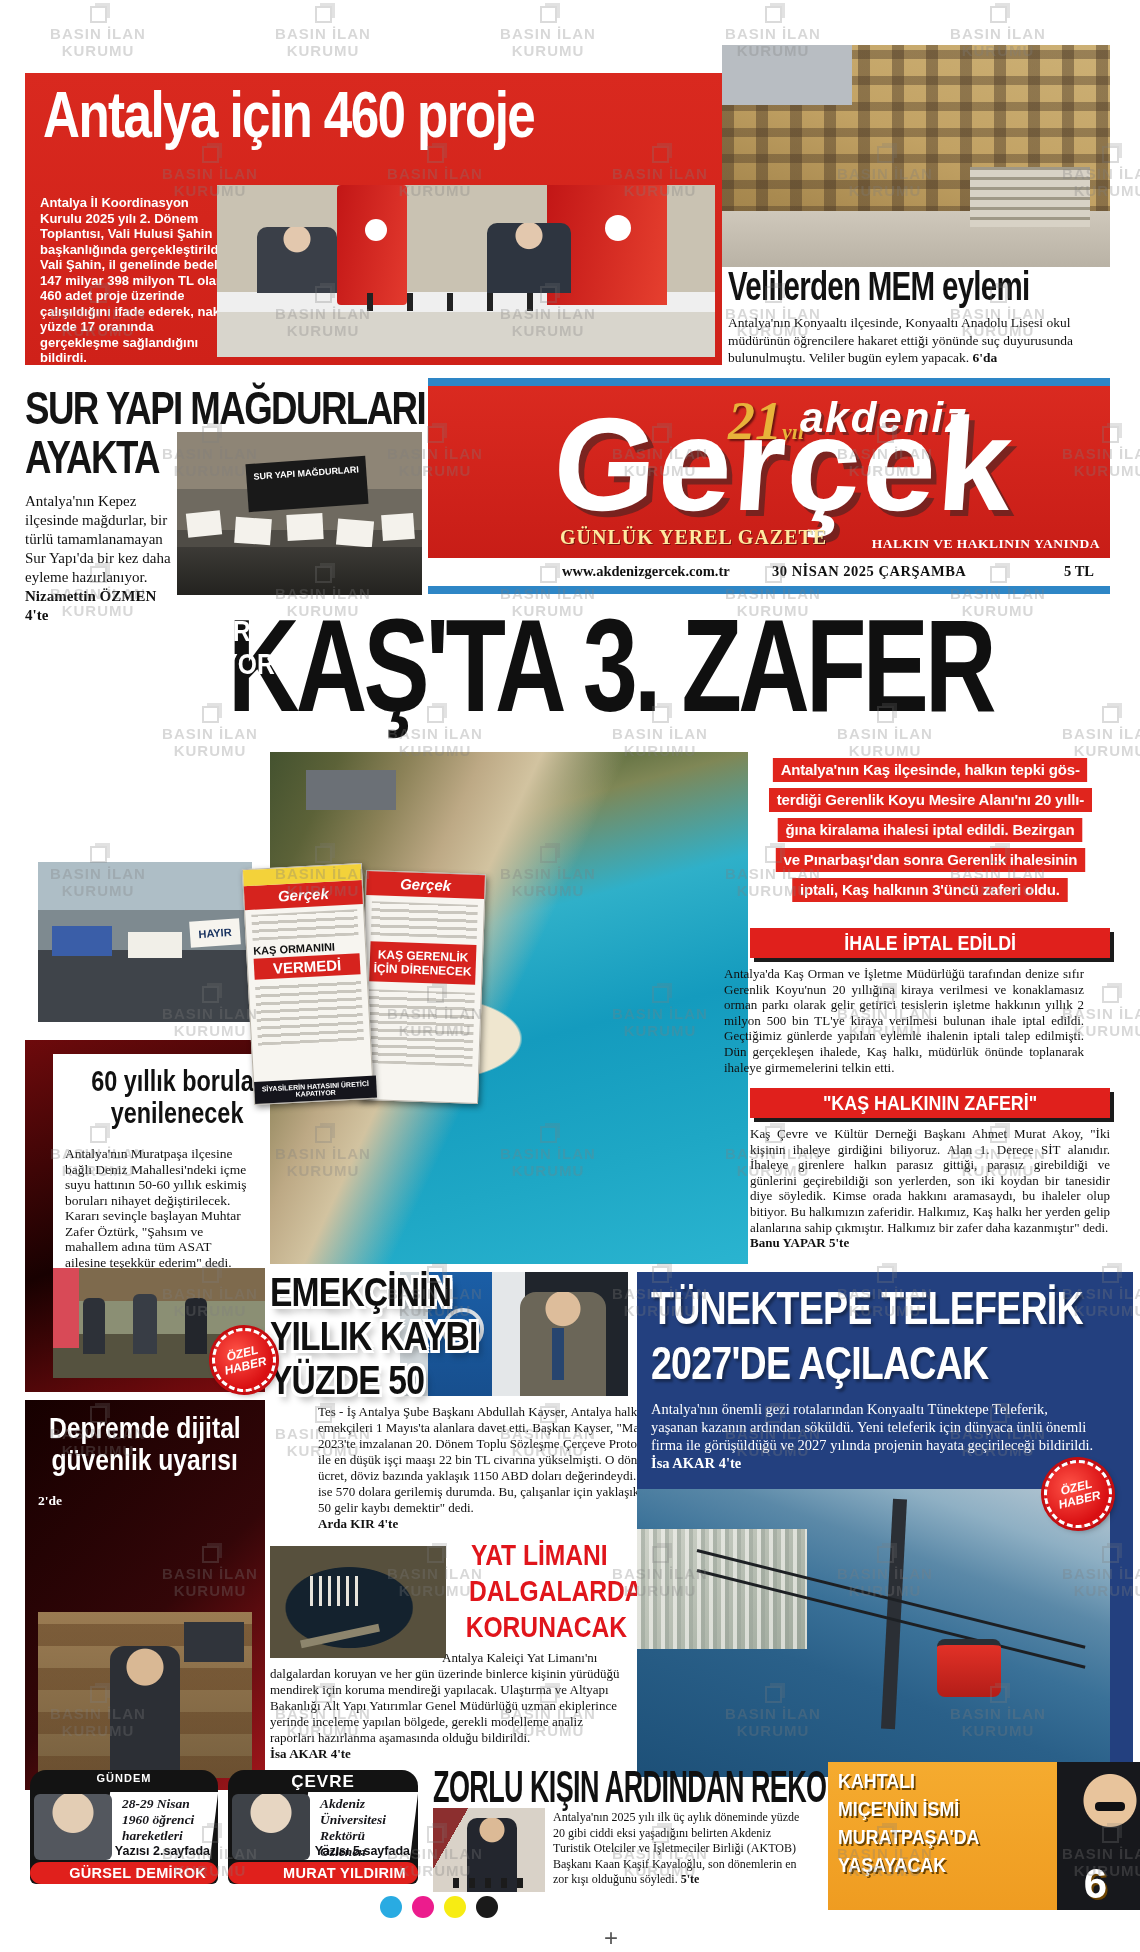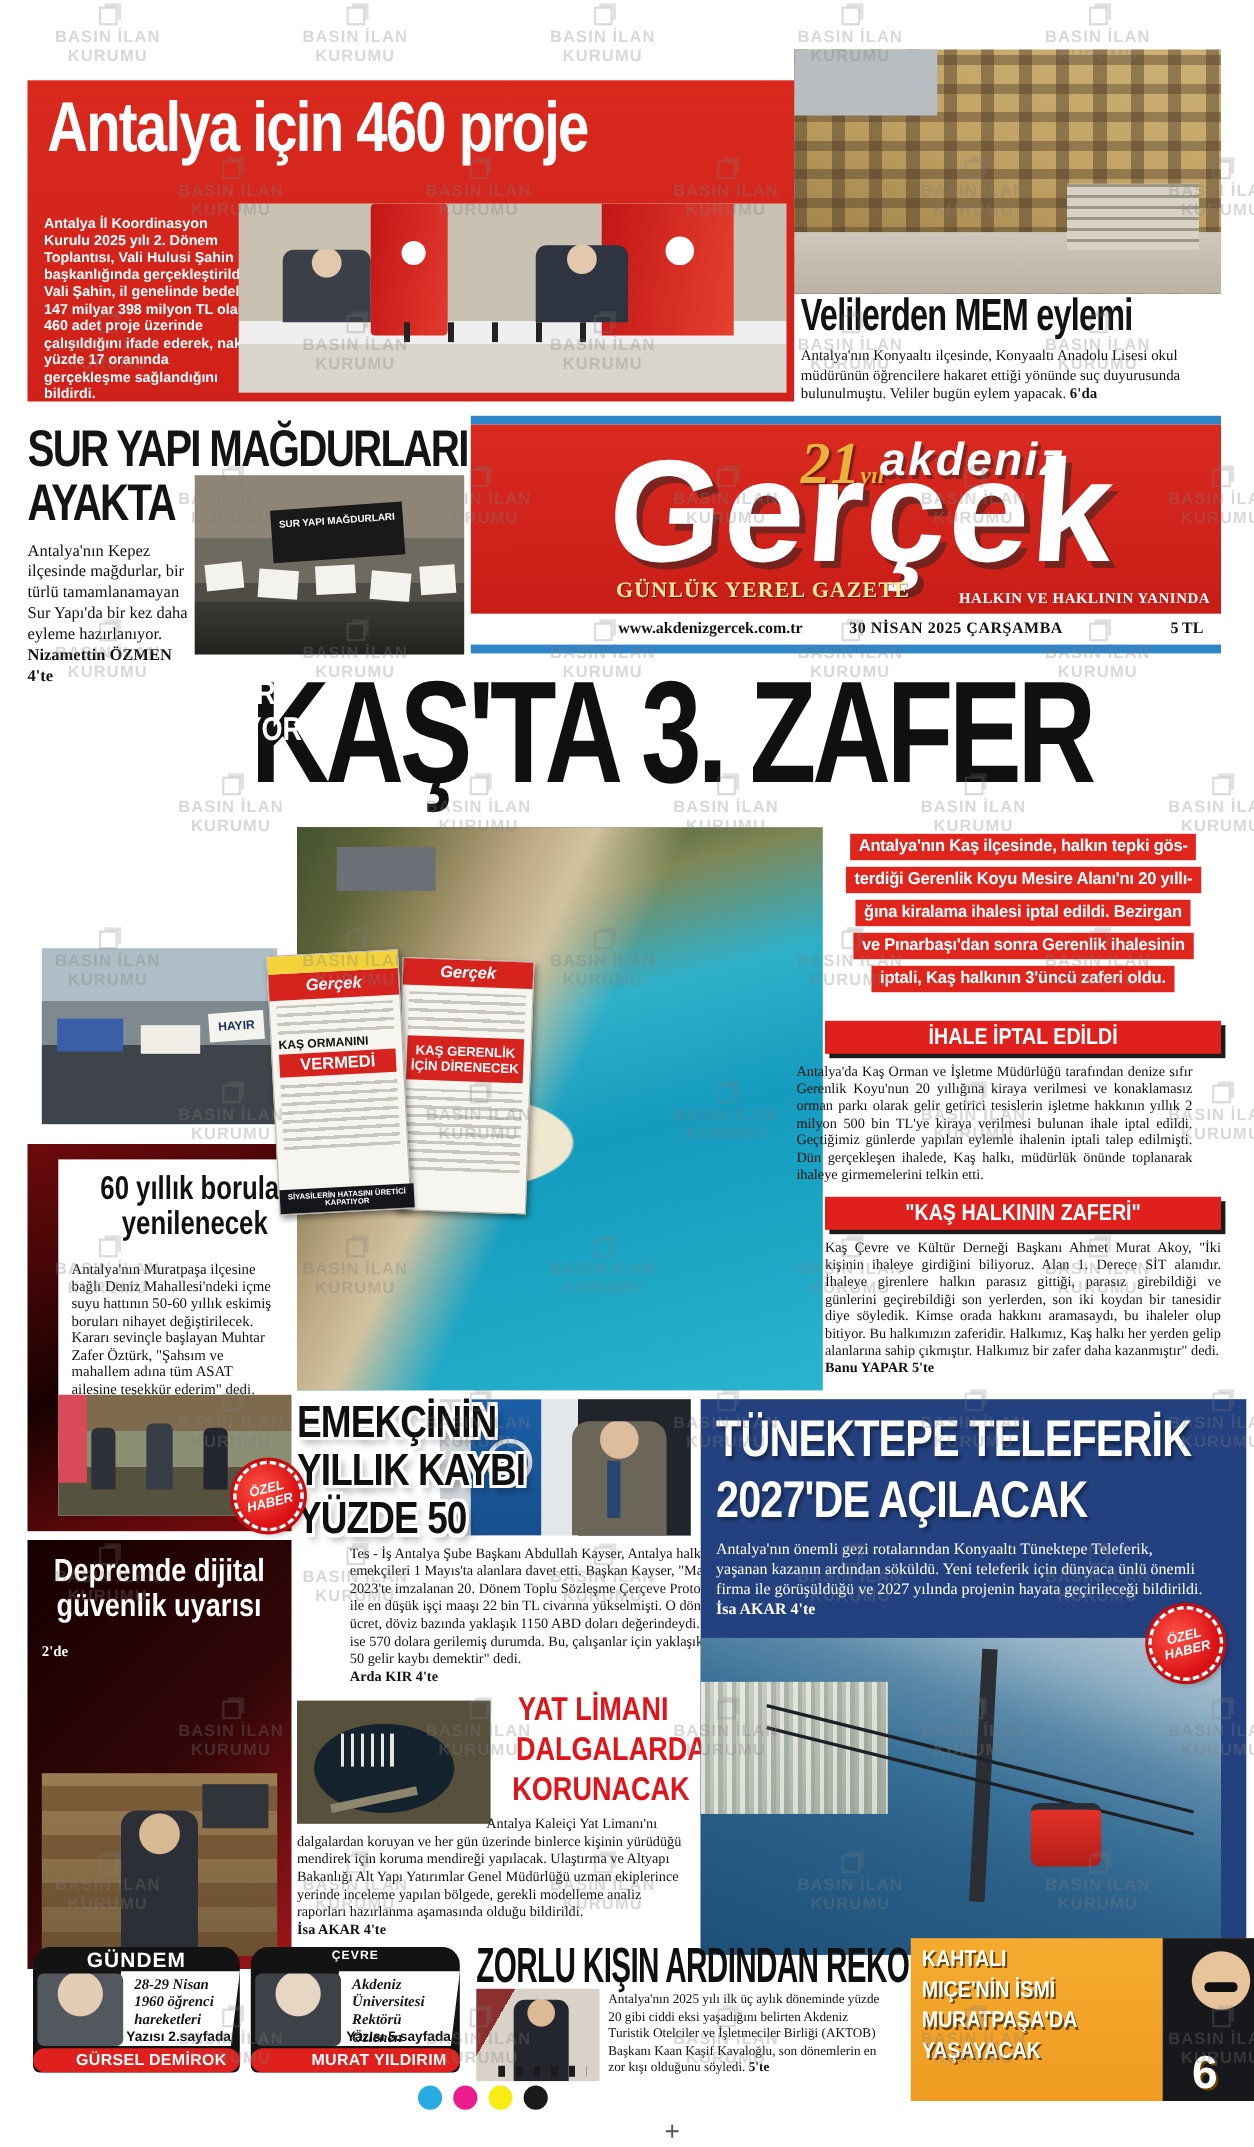--- a/index.html
+++ b/index.html
@@ -276,30 +276,30 @@
       <div class="abs" style="left:60px;top:80px;width:400px;height:3px;background:#1d2024;transform:rotate(14deg);transform-origin:left center;"></div>
       <div class="abs" style="left:300px;top:150px;width:64px;height:52px;background:linear-gradient(#e23127,#b31d18);border-radius:8px;border-top:6px solid #2b2f35;"></div>
     </div>
   </div>
   <div class="abs badge" style="left:1044px;top:1460px;width:62px;height:62px;">
     <span>ÖZEL</span>
     <span>HABER</span>
   </div>
 
   <div class="abs colbox" style="left:30px;top:1770px;width:188px;height:114px;">
-    <div class="w b" style="text-align:center;font-size:19px;padding-top:2px;letter-spacing:1px;">GÜNDEM</div>
+    <div class="w b" style="text-align:center;font-size:11px;padding-top:2px;letter-spacing:1px;">GÜNDEM</div>
     <div class="abs" style="left:76px;top:22px;right:4px;bottom:24px;background:#fff;transform:skewX(-7deg);"></div>
     <div class="abs photo" style="left:4px;top:24px;width:78px;height:66px;background:radial-gradient(circle at 50% 28%,#e3cdb4 0 20px,#53575e 21px 100%);border-radius:6px;"></div>
     <div class="abs ser b" style="left:92px;top:26px;width:92px;font-size:13.5px;line-height:16px;font-style:italic;color:#15151a;">28-29 Nisan 1960 öğrenci hareketleri</div>
     <div class="abs b" style="right:8px;bottom:26px;font-size:12.5px;color:#101014;">Yazısı 2.sayfada</div>
     <div class="colpill">GÜRSEL DEMİROK</div>
   </div>
 
   <div class="abs colbox" style="left:228px;top:1770px;width:190px;height:114px;">
-    <div class="w b" style="text-align:center;font-size:11px;padding-top:2px;letter-spacing:1px;">ÇEVRE</div>
+    <div class="w b" style="text-align:center;font-size:17px;padding-top:2px;letter-spacing:1px;">ÇEVRE</div>
     <div class="abs" style="left:76px;top:22px;right:4px;bottom:24px;background:#fff;transform:skewX(-7deg);"></div>
     <div class="abs photo" style="left:4px;top:24px;width:78px;height:66px;background:radial-gradient(circle at 50% 28%,#e7d6c2 0 20px,#3e4248 21px 100%);border-radius:6px;"></div>
     <div class="abs ser b" style="left:92px;top:26px;width:94px;font-size:13.5px;line-height:16px;font-style:italic;color:#15151a;">Akdeniz Üniversitesi Rektörü Özlenen Özkan'a</div>
     <div class="abs b" style="right:8px;bottom:26px;font-size:12.5px;color:#101014;">Yazısı 5.sayfada</div>
     <div class="colpill">MURAT YILDIRIM</div>
   </div>
 
   <div class="abs" style="left:433px;top:1764px;">
     <span class="cond" style="font-size:45px;color:#101010;letter-spacing:-1px;transform:scaleX(.6);">ZORLU KIŞIN ARDINDAN REKOR</span>
   </div>

